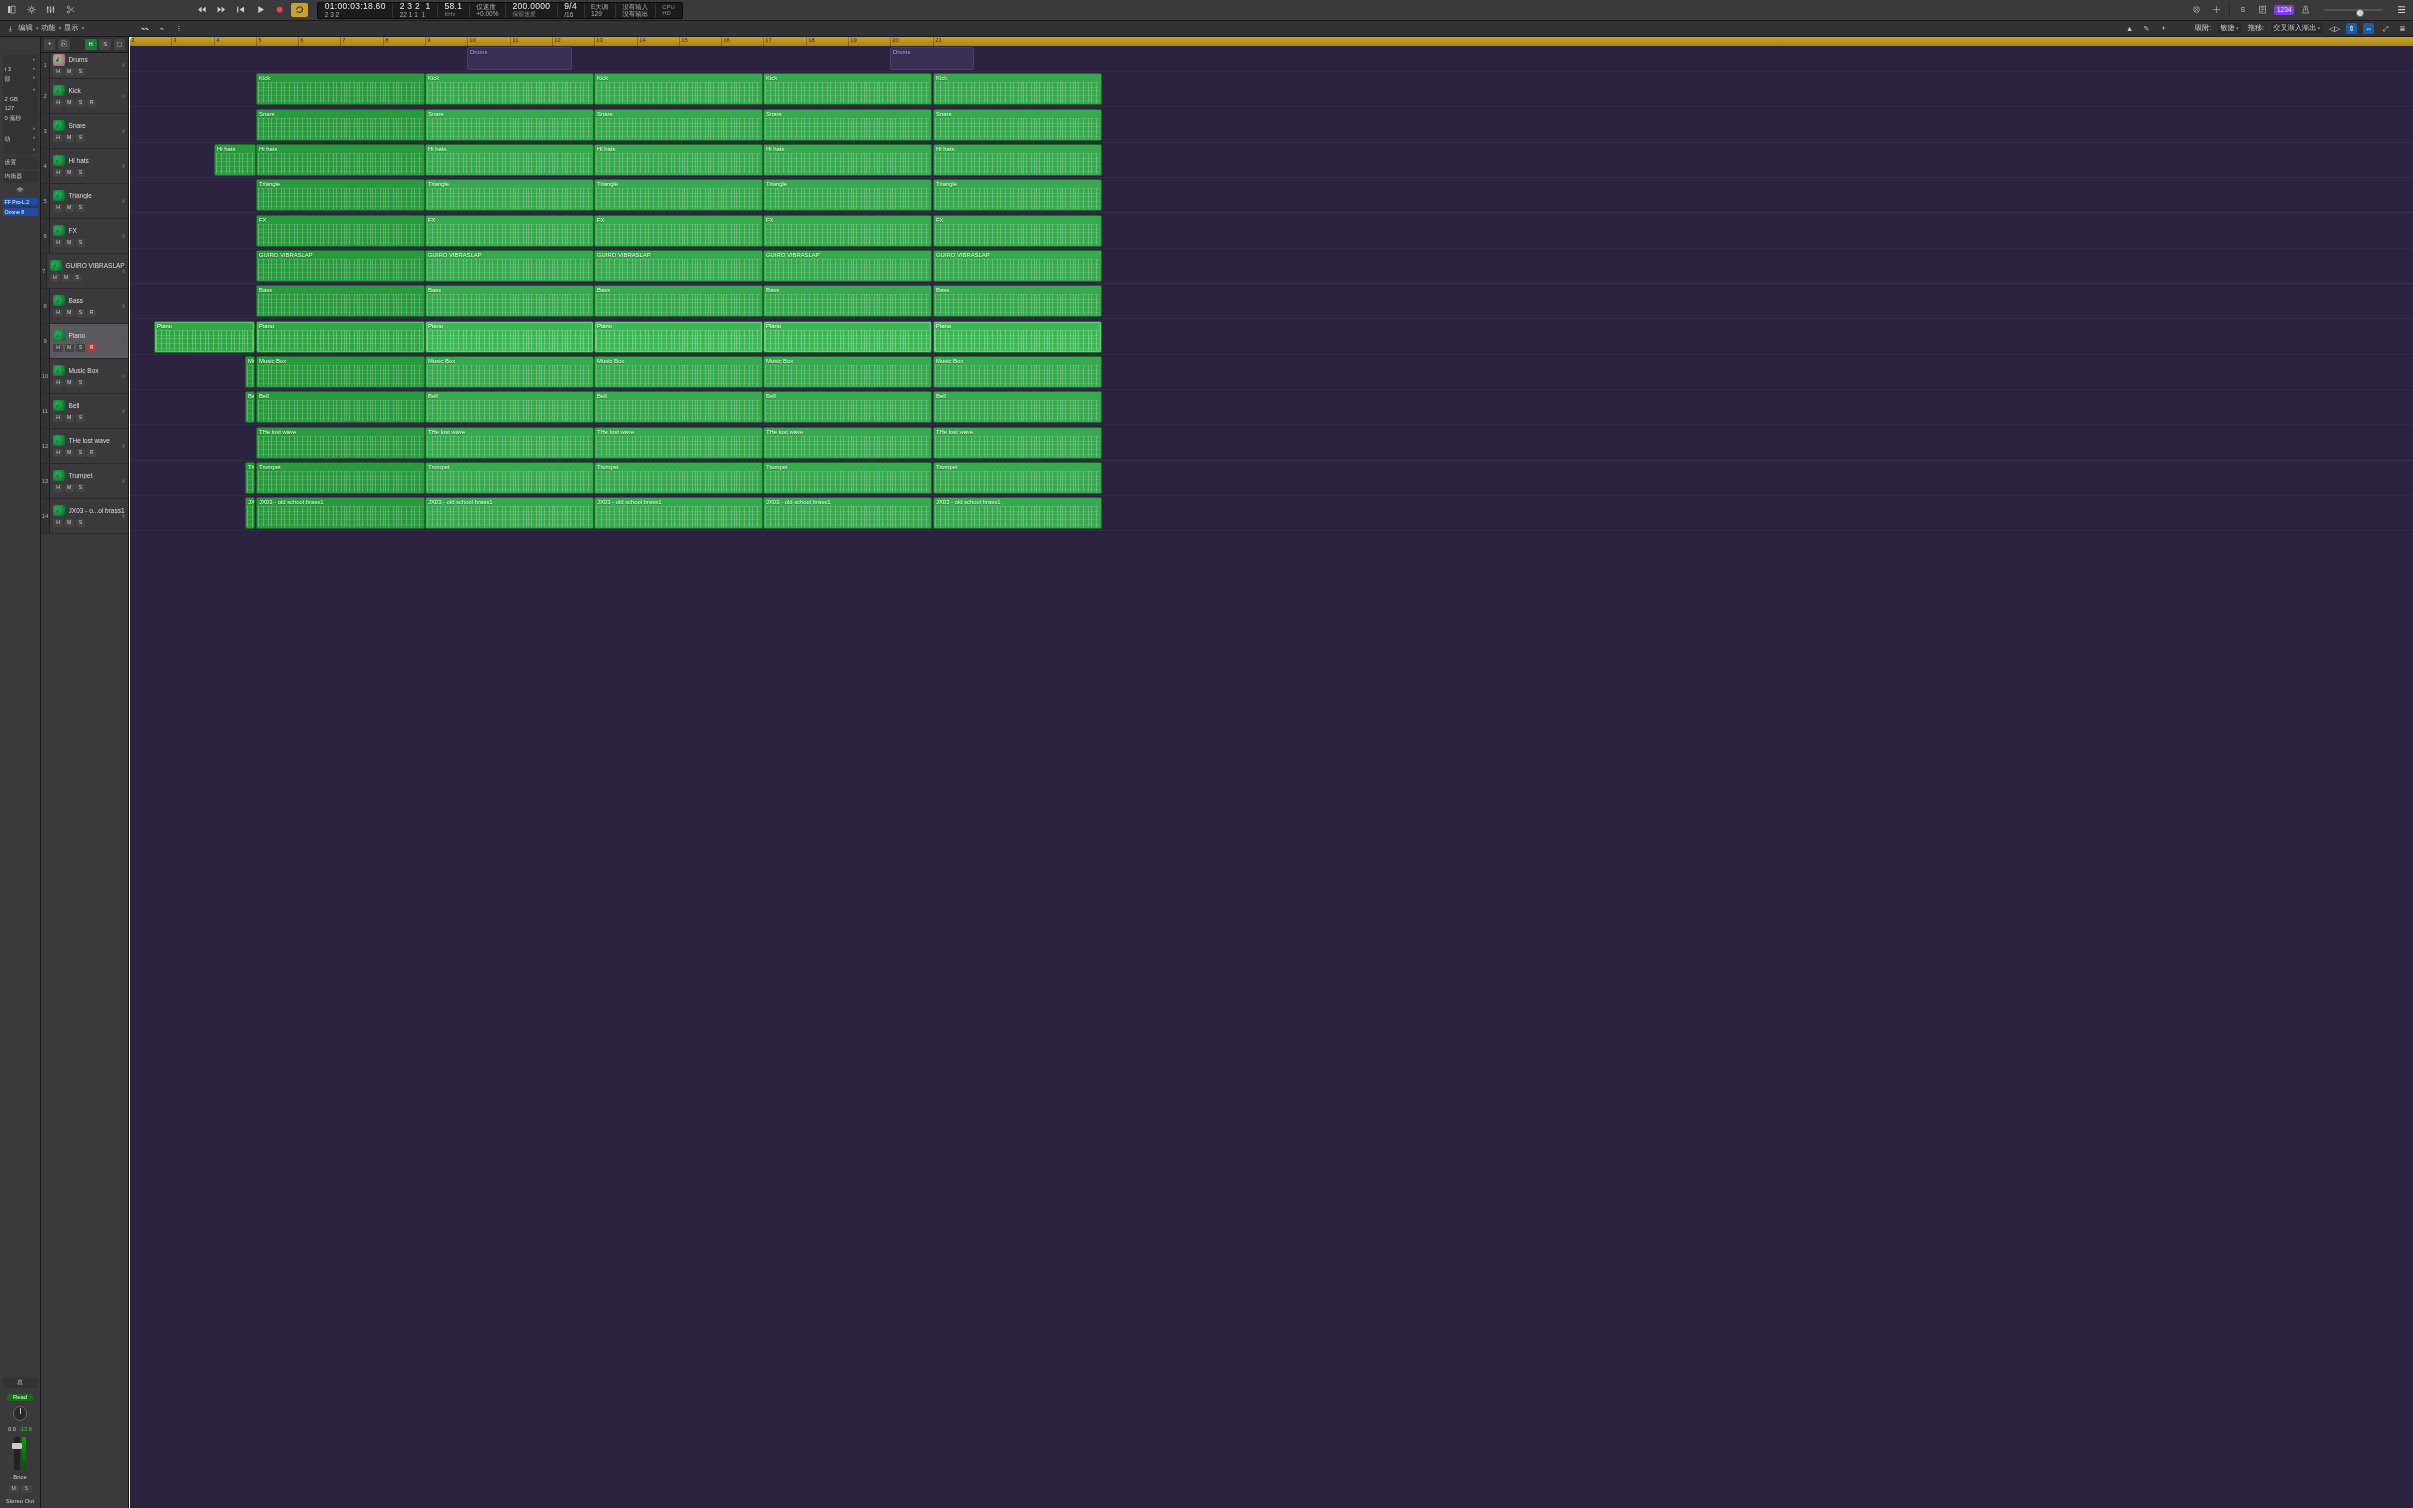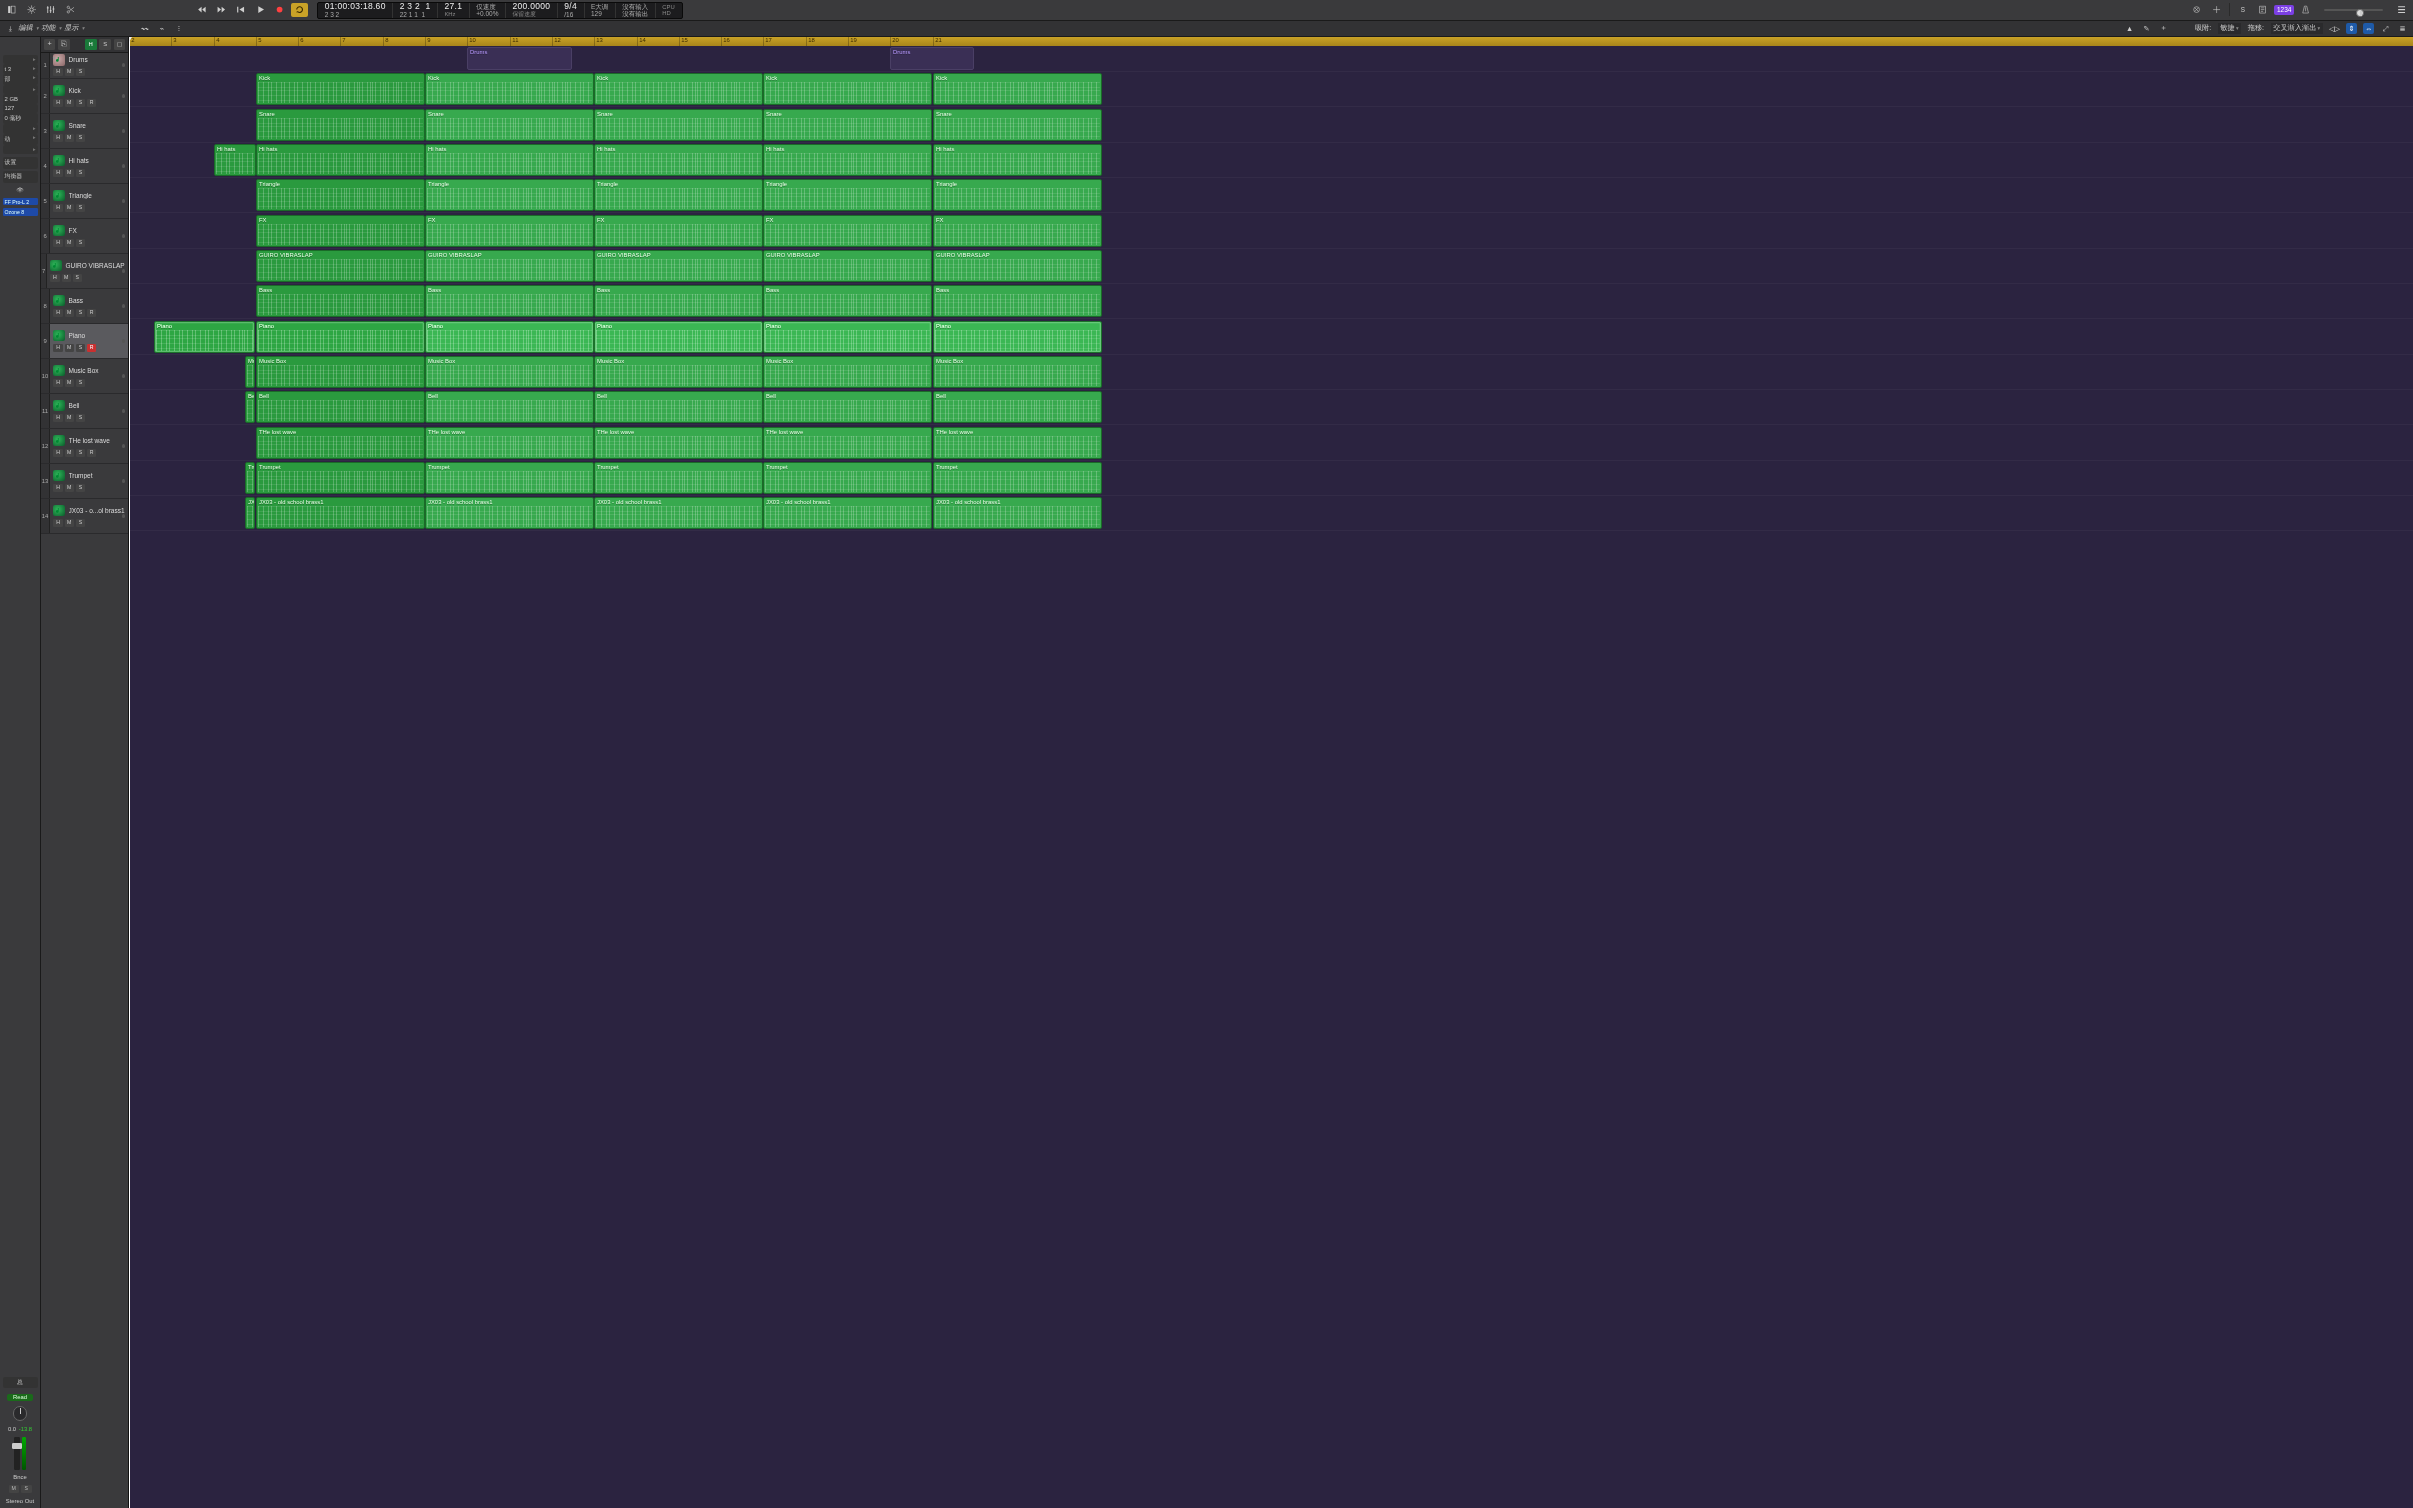--- a/index.html
+++ b/index.html
@@ -34,21 +34,21 @@
 .badge-1234 { background: #7b3fe4; color: #fff; font-size: 6.5px; padding: 1.3px 2.6px; border-radius: 2px; cursor: pointer; }
 .master-vol { width: 59px; height: 2.6px; background: #555; border-radius: 1.3px; position: relative; margin: 0 6.5px;}
 .master-vol .knob { position: absolute; top: -2.6px; left: 55%; width: 7.9px; height: 7.9px; border-radius: 50%; background: #ddd; }
 
 
 .subbar {
   height: 15.7px; background: #323234; border-bottom: 0.7px solid #1a1a1a;
   display: flex; align-items: center; gap: 6.5px; padding: 0 5.2px; font-size: 7.2px; color: #ccc;
 }
 .subbar .left-group { display: flex; gap: 2.6px; align-items: center; width: 128px; }
-.subbar .menu { cursor: pointer; display: flex; align-items: center; gap: 2px; font-style: italic; }
+.subbar .menu { cursor: pointer; display: flex; align-items: center; gap: 2px; }
 .caret::after { content: "▾"; font-size: 5.2px; color: #888; margin-left: 1.3px; }
 .subbar .tools { margin-left: auto; display: flex; align-items: center; gap: 6.5px; }
 .subbar select, .sel-like { background: #2a2a2c; color: #ccc; border: none; font-size: 7.2px; padding: 0.7px 2.6px; }
 
 
 .main { position: absolute; top: 37px; bottom: 0; left: 0; right: 0; display: flex; }
 
 
 .inspector {
   width: 41px; background: #3a3a3c; border-right: 0.7px solid #1a1a1a;
@@ -194,21 +194,21 @@
   <div class="lcd">
     <div class="lcd-cell">
       <div class="lcd-big">01:00:03:18.60</div>
       <div class="lcd-small"><span>2  3  2</span></div>
     </div>
     <div class="lcd-cell">
       <div class="lcd-big"><span>2  3  2</span>&nbsp;&nbsp;<span>1</span></div>
       <div class="lcd-small"><span>22  1  1</span>&nbsp;&nbsp;<span>1</span></div>
     </div>
     <div class="lcd-cell">
-      <div class="lcd-big">27.1</div>
+      <div class="lcd-big">58.1</div>
       <div class="lcd-label">KHz</div>
     </div>
     <div class="lcd-cell">
       <div class="lcd-small">仅速度</div>
       <div class="lcd-small">+0.00%</div>
     </div>
     <div class="lcd-cell">
       <div class="lcd-big">200.0000</div>
       <div class="lcd-label">保留速度</div>
     </div>

